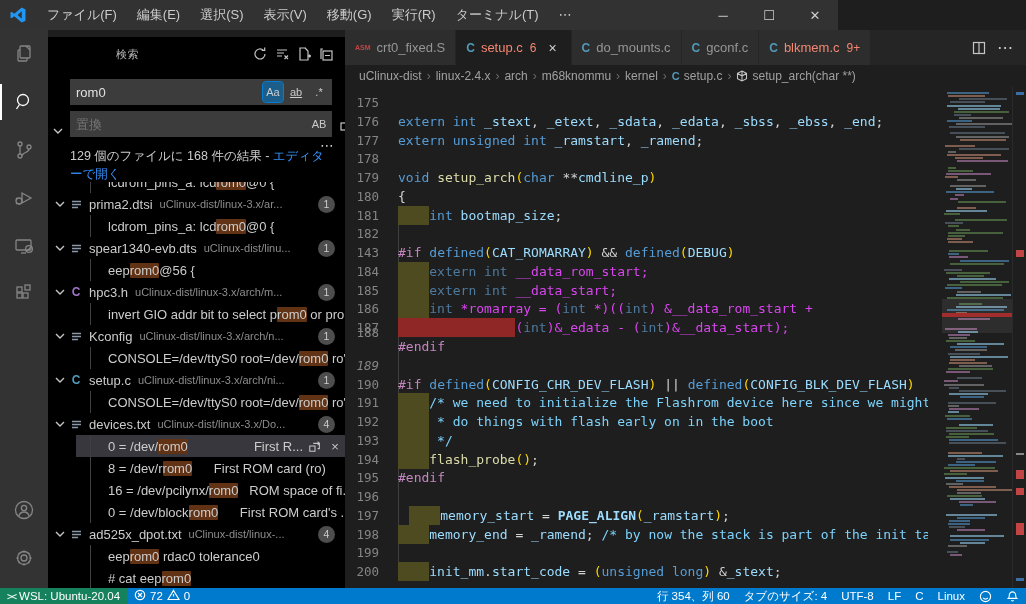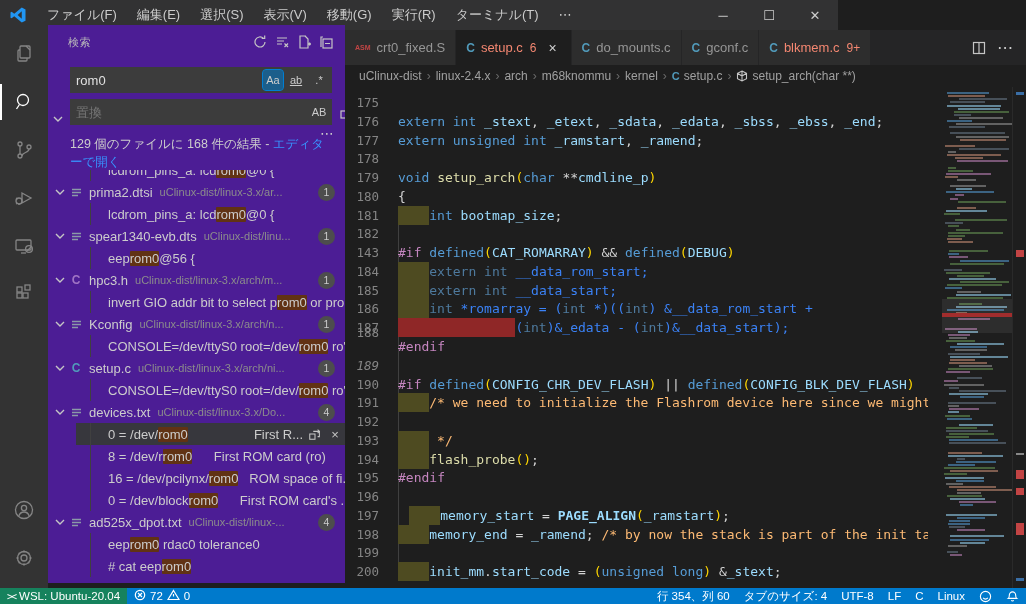--- a/index.html
+++ b/index.html
@@ -18,21 +18,21 @@
 
   
   .activitybar { position:absolute; left:0; top:30px; width:48px; height:558px; background:#333333; }
   .ab-item { width:48px; height:48px; display:flex; align-items:center; justify-content:center; position:relative; }
   .ab-item svg { stroke:#858585; fill:none; stroke-width:1.3; }
   .ab-item.active svg { stroke:#ffffff; }
   .ab-item.active::before { content:""; position:absolute; left:0; top:6px; bottom:6px; width:2px; background:#ffffff; }
   .ab-bottom { position:absolute; bottom:6px; left:0; width:48px; }
 
   
-  .sidebar { position:absolute; left:48px; top:25px; width:297px; height:558px; background:#4c1d95; color:#cccccc; overflow:hidden; }
+  .sidebar { position:absolute; left:48px; top:37px; width:297px; height:558px; background:#000000; color:#cccccc; overflow:hidden;padding-left:48px; }
   .sv-header { display:flex; align-items:center; height:34px; padding:0 8px 0 20px; font-size:11px; color:#bbbbbb; letter-spacing:.5px; }
   .sv-header .sv-title { flex:1; }
   .sv-tool { width:22px; height:22px; display:flex; align-items:center; justify-content:center; border-radius:4px; }
   .sv-tool svg { stroke:#c5c5c5; fill:none; stroke-width:1.2; }
 
   .replace-toggle { position:absolute; left:2px; top:86px; width:16px; height:16px; display:flex; align-items:center; justify-content:center; }
   .replace-toggle svg { stroke:#c5c5c5; fill:none; stroke-width:1.4; }
 
   .searchbox { position:absolute; left:22px; top:42px; width:262px; height:26px; background:#3c3c3c; display:flex; align-items:center; padding-left:6px; }
   .searchbox input { flex:1; min-width:0; background:transparent; border:none; outline:none; color:#e0e0e0; font-size:13px; font-family:"Liberation Sans",sans-serif; }
@@ -86,22 +86,22 @@
   .codearea { position:absolute; left:0; top:57px; width:681px; height:501px; overflow:hidden; font-family:"DejaVu Sans Mono","Liberation Mono",monospace; font-size:13px; }
   .gutter { position:absolute; left:0; top:0; width:40px; height:501px; }
   .lnum { position:absolute; right:6px; width:34px; text-align:right; color:#858585; height:19px; line-height:19px; font-size:12.5px; }
   .code-lines { position:absolute; left:53px; top:0; right:98px; height:501px; }
   .code-line { position:absolute; left:0; right:0; height:19px; line-height:19px; white-space:pre; overflow:hidden; }
   .indent-guide { position:absolute; left:53px; width:1px; background:#404040; }
   .blk { display:inline-block; height:19px; vertical-align:top; }
   .blk.olive { background:#4e4b21; width:4ch; }
   .blk.red { background:#8f2727; width:15ch; }
   .s-k{color:#569cd6} .s-i{color:#9cdcfe} .s-ib{color:#9cdcfe;font-weight:bold}
-  .s-f{color:#dcdcaa} .s-pp{color:#c586c0} .s-c{color:#fdba74} .s-t{color:#d4d4d4}
-  .s-g{color:#ffd700} .s-d{color:#3b82f6} .s-dk{color:#4e7a9e}
+  .s-f{color:#dcdcaa} .s-pp{color:#c586c0} .s-c{color:#7dd3fc} .s-t{color:#d4d4d4}
+  .s-g{color:#ffd700} .s-d{color:#d946ef} .s-dk{color:#4e7a9e}
   .sliver { position:absolute; left:53px; top:-8px; height:13px; line-height:13px; color:#4f7a42; white-space:pre; overflow:hidden; font-size:13px; opacity:.8; }
 
   .minimap { position:absolute; right:14px; top:0; width:70px; height:501px; overflow:hidden; }
   .mm-bar { position:absolute; height:2px; opacity:.55; }
   .mm-red { position:absolute; left:0; right:0; height:4px; background:#a12d2d; }
   .mm-slider { position:absolute; left:0; right:0; background:rgba(255,255,255,.07); }
   .ruler { position:absolute; right:0; top:0; width:14px; height:501px; border-left:1px solid #2a2a2a; }
   .rl-mark { position:absolute; left:3px; width:8px; }
 
   
@@ -408,20 +408,21 @@
           <div class="code-line" style="top: 137.39px;"></div>
           <div class="code-line" style="top: 156.16px;"><span class="s-pp">#if</span><span class="s-t"> </span><span class="s-k">defined</span><span class="s-g">(</span><span class="s-i">CAT_ROMARRAY</span><span class="s-g">)</span><span class="s-t"> &amp;&amp; </span><span class="s-k">defined</span><span class="s-g">(</span><span class="s-i">DEBUG</span><span class="s-g">)</span></div>
           <div class="code-line" style="top: 174.93px;"><span class="blk olive"></span><span class="s-dk">extern int</span><span class="s-d"> __data_rom_start;</span></div>
           <div class="code-line" style="top: 193.7px;"><span class="blk olive"></span><span class="s-dk">extern int</span><span class="s-d"> __data_start;</span></div>
           <div class="code-line" style="top: 212.47px;"><span class="blk olive"></span><span class="s-dk">int</span><span class="s-d"> *romarray = (</span><span class="s-dk">int</span><span class="s-d"> *)((</span><span class="s-dk">int</span><span class="s-d">) &amp;__data_rom_start +</span></div>
           <div class="code-line" style="top: 231.24px;"><span class="blk red"></span><span class="s-d">(</span><span class="s-dk">int</span><span class="s-d">)&amp;_edata - (</span><span class="s-dk">int</span><span class="s-d">)&amp;__data_start);</span></div>
           <div class="code-line" style="top: 250.01px;"><span class="s-pp">#endif</span></div>
           <div class="code-line" style="top: 268.78px;"></div>
           <div class="code-line" style="top: 287.55px;"><span class="s-pp">#if</span><span class="s-t"> </span><span class="s-k">defined</span><span class="s-g">(</span><span class="s-i">CONFIG_CHR_DEV_FLASH</span><span class="s-g">)</span><span class="s-t"> || </span><span class="s-k">defined</span><span class="s-g">(</span><span class="s-i">CONFIG_BLK_DEV_FLASH</span><span class="s-g">)</span></div>
           <div class="code-line" style="top: 306.32px;"><span class="blk olive"></span><span class="s-c">/* we need to initialize the Flashrom device here since we might</span></div>
+          <div class="code-line" style="top: 325.09px;"><span class="blk olive"></span><span class="s-c"> * do things with flash early on in the boot</span></div>
           <div class="code-line" style="top: 343.86px;"><span class="blk olive"></span><span class="s-c"> */</span></div>
           <div class="code-line" style="top: 362.63px;"><span class="blk olive"></span><span class="s-f">flash_probe</span><span class="s-g">()</span><span class="s-t">;</span></div>
           <div class="code-line" style="top: 381.4px;"><span class="s-pp">#endif</span></div>
           <div class="code-line" style="top: 400.17px;"></div>
           <div class="code-line" style="top: 418.94px; margin-left: 11px;"><span class="blk olive"></span><span class="s-i">memory_start</span><span class="s-t"> = </span><span class="s-ib">PAGE_ALIGN</span><span class="s-g">(</span><span class="s-i">_ramstart</span><span class="s-g">)</span><span class="s-t">;</span></div>
           <div class="code-line" style="top: 437.71px;"><span class="blk olive"></span><span class="s-i">memory_end</span><span class="s-t"> = </span><span class="s-i">_ramend</span><span class="s-t">; </span><span class="s-c">/* by now the stack is part of the init tas</span></div>
           <div class="code-line" style="top: 456.48px;"></div>
           <div class="code-line" style="top: 475.25px;"><span class="blk olive"></span><span class="s-i">init_mm</span><span class="s-t">.</span><span class="s-i">start_code</span><span class="s-t"> = </span><span class="s-g">(</span><span class="s-k">unsigned</span><span class="s-t"> </span><span class="s-k">long</span><span class="s-g">)</span><span class="s-t"> &amp;</span><span class="s-i">_stext</span><span class="s-t">;</span></div>
         </div>
       <div class="minimap" id="minimap">

